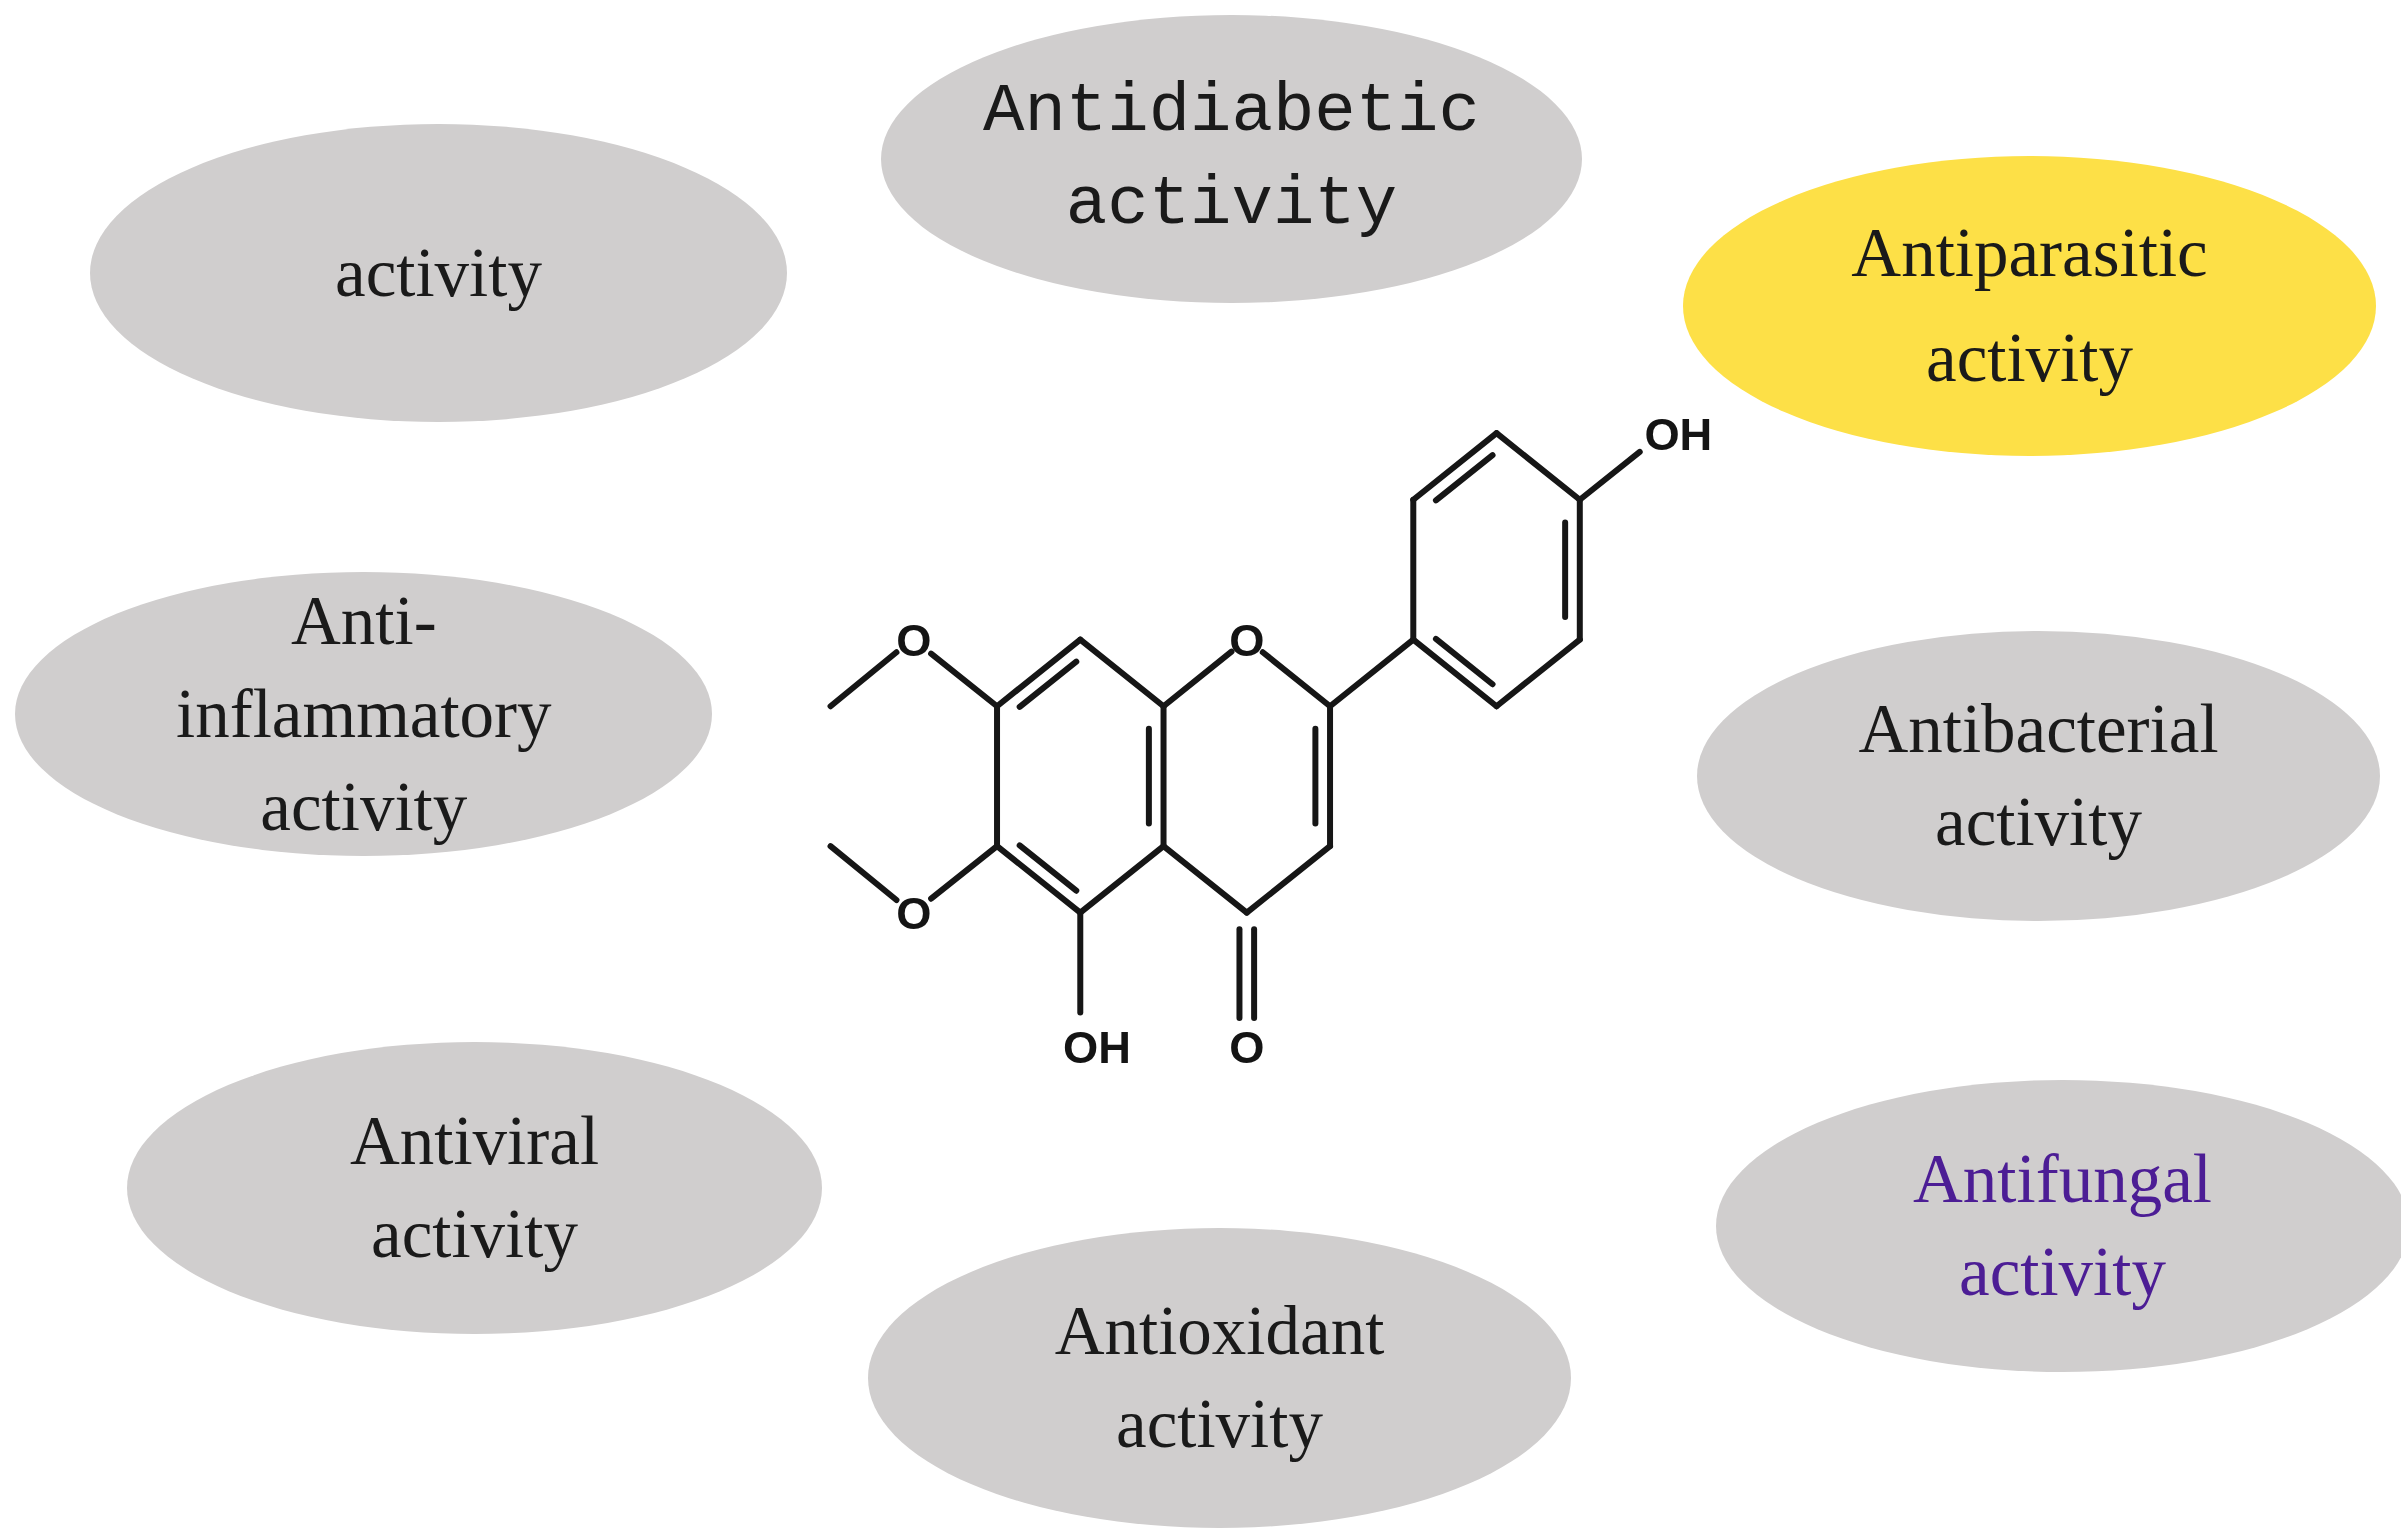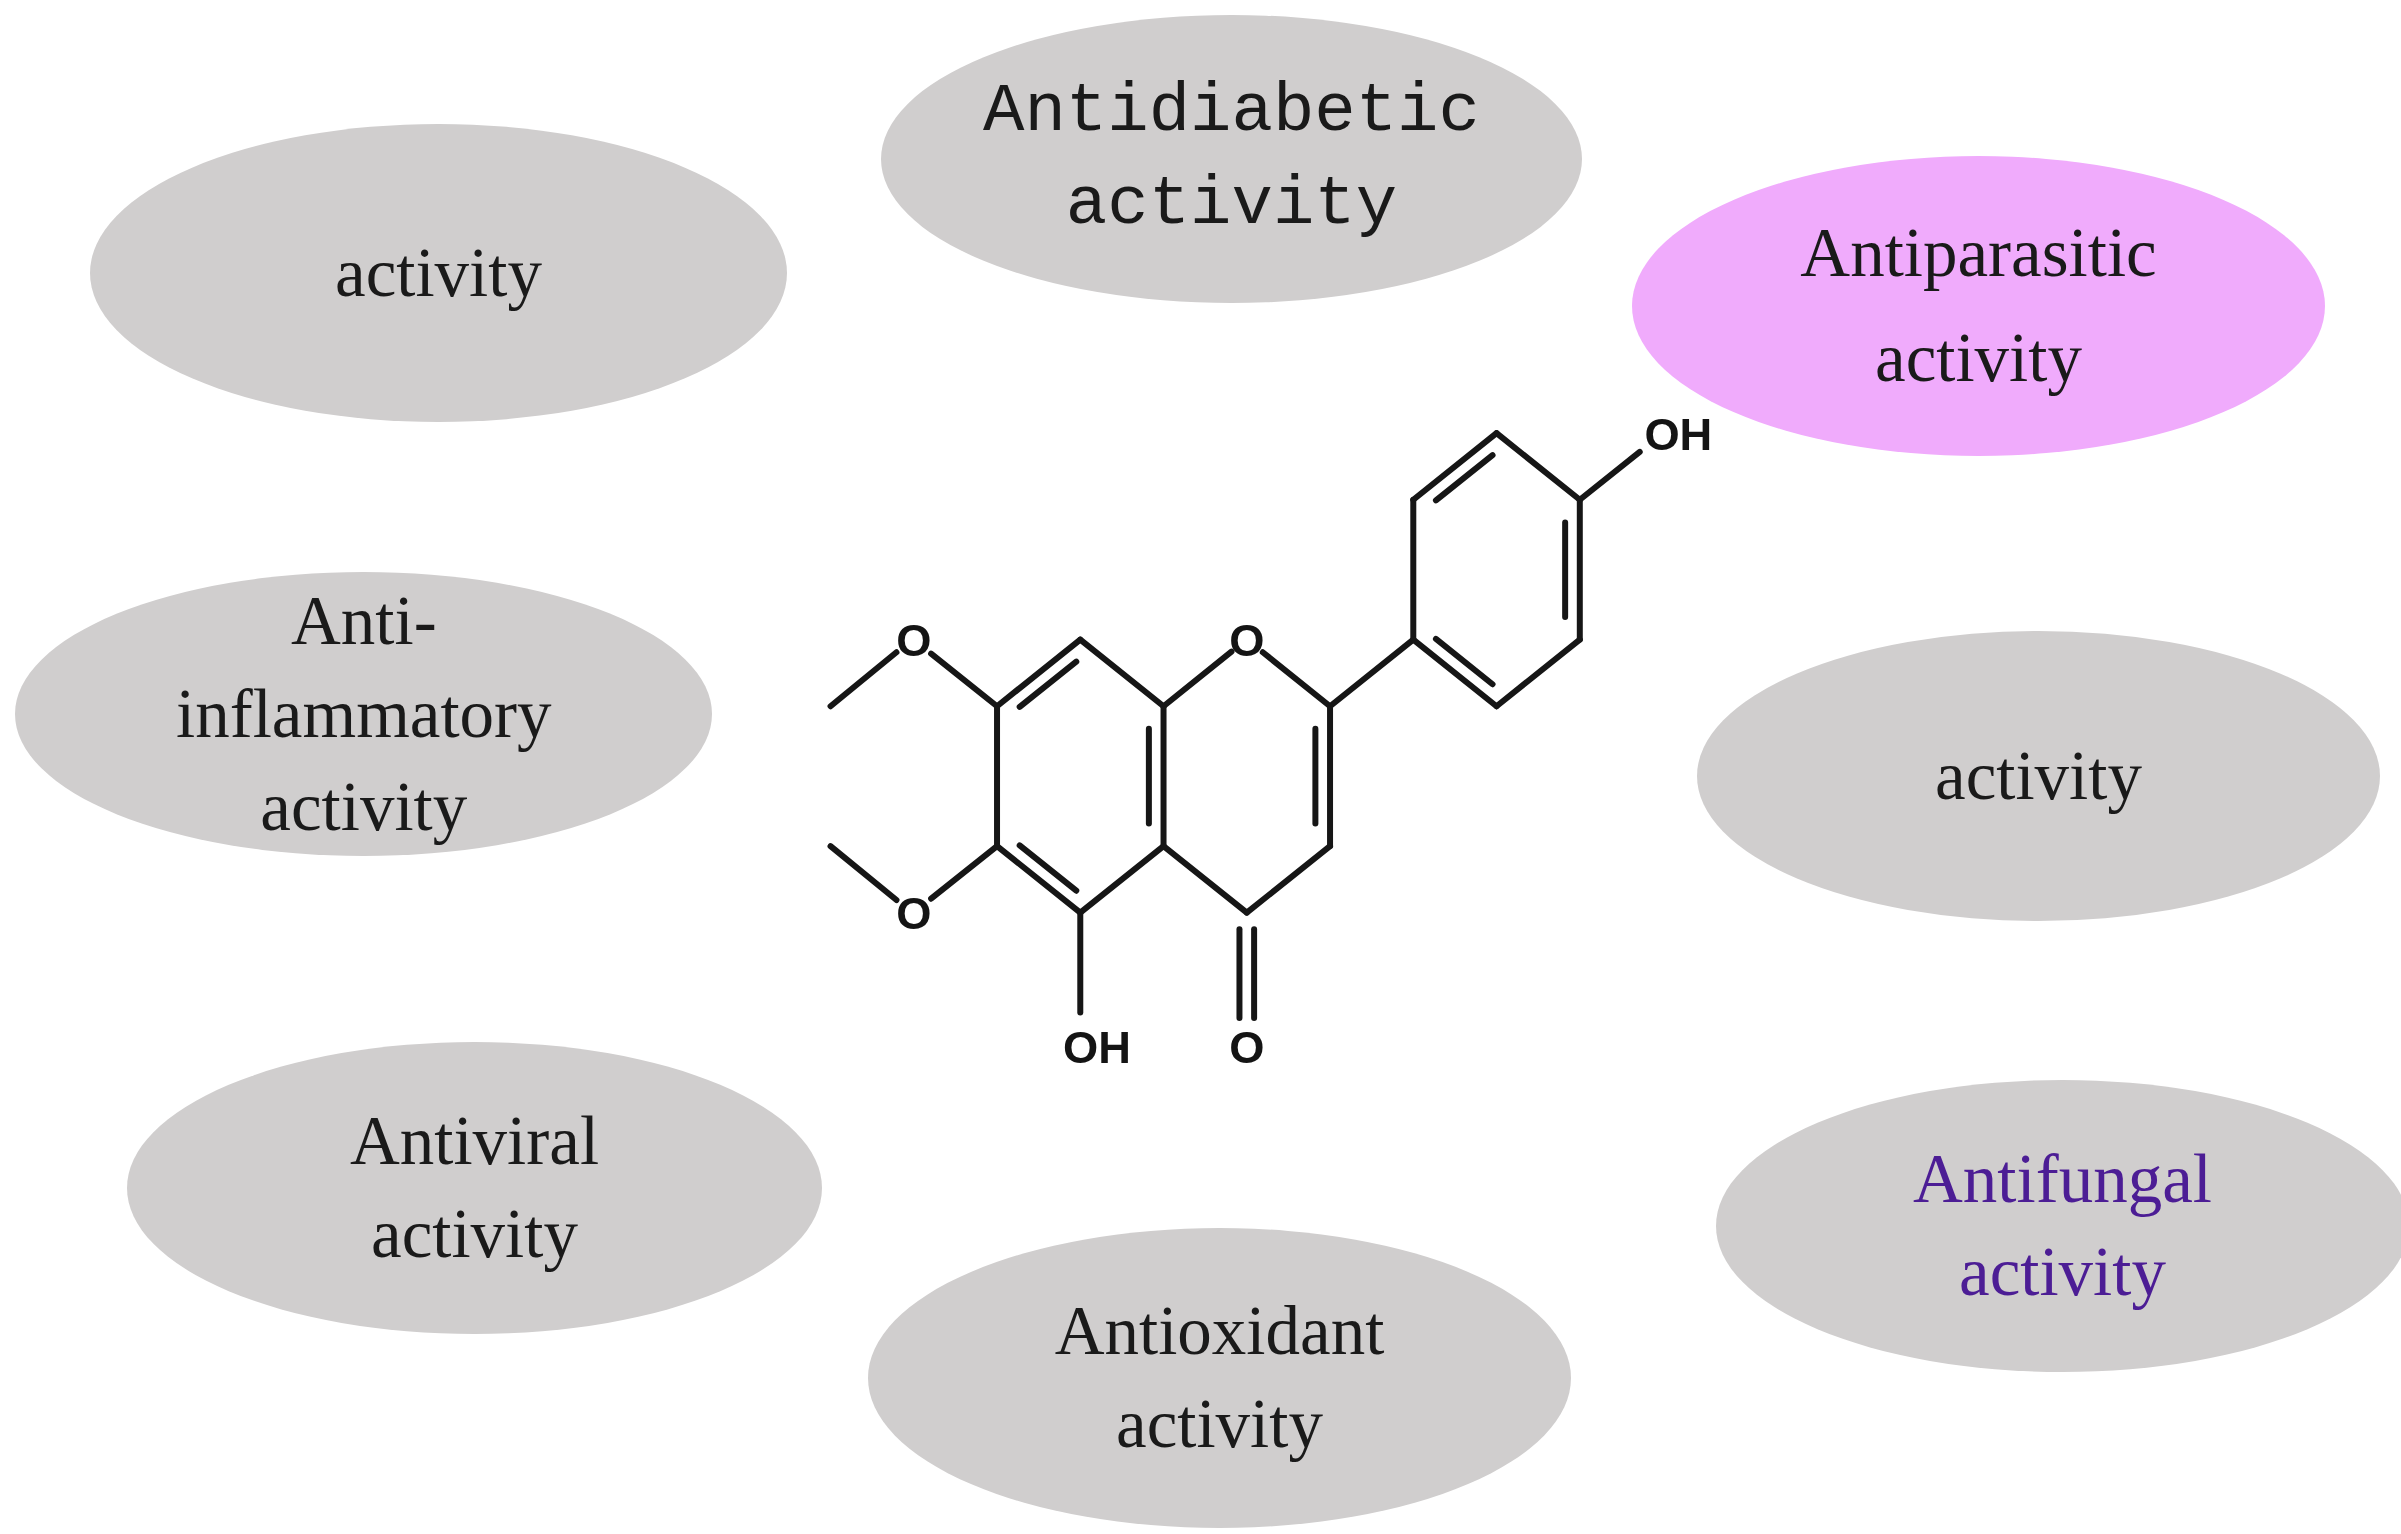--- a/index.html
+++ b/index.html
@@ -39,30 +39,31 @@
 <body>
 
 <div id="diagram">
     <div class="ellipse" style="left: 90px; top: 124px; width: 697px; height: 298px; background: rgb(208, 206, 206); color: rgb(26, 26, 26);">
       <div class="eline">activity</div>
     </div>
     <div class="ellipse" style="left: 881px; top: 14.7px; width: 701px; height: 288px; background: rgb(208, 206, 206); color: rgb(26, 26, 26); font-family: Liberation Mono, monospace;">
       <div class="eline">Antidiabetic</div>
       <div class="eline">activity</div>
     </div>
-    <div class="ellipse" style="left: 1632px; top: 156px; width: 693px; height: 300px; background: #f0abfc; color: rgb(26, 26, 26); gap: 12px;">
+    <div class="ellipse" style="left: 1683px; top: 156px; width: 693px; height: 300px; background: #fde047; color: rgb(26, 26, 26); gap: 12px;">
       <div class="eline">Antiparasitic</div>
       <div class="eline">activity</div>
     </div>
     <div class="ellipse" style="left: 15.3px; top: 572px; width: 697px; height: 284px; background: rgb(208, 206, 206); color: rgb(26, 26, 26); justify-content: center;">
       <div class="eline">Anti-</div>
       <div class="eline">inflammatory</div>
       <div class="eline">activity</div>
     </div>
     <div class="ellipse" style="left: 1697px; top: 631px; width: 683px; height: 290px; background: rgb(208, 206, 206); color: rgb(26, 26, 26);">
+      <div class="eline">Antibacterial</div>
       <div class="eline">activity</div>
     </div>
     <div class="ellipse" style="left: 127px; top: 1042px; width: 695px; height: 292px; background: rgb(208, 206, 206); color: rgb(26, 26, 26); align-items: center;">
       <div class="eline">Antiviral</div>
       <div class="eline">activity</div>
     </div>
     <div class="ellipse" style="left: 1716px; top: 1080px; width: 693px; height: 292px; background: rgb(208, 206, 206); color: #4c1d95;">
       <div class="eline">Antifungal</div>
       <div class="eline">activity</div>
     </div>

